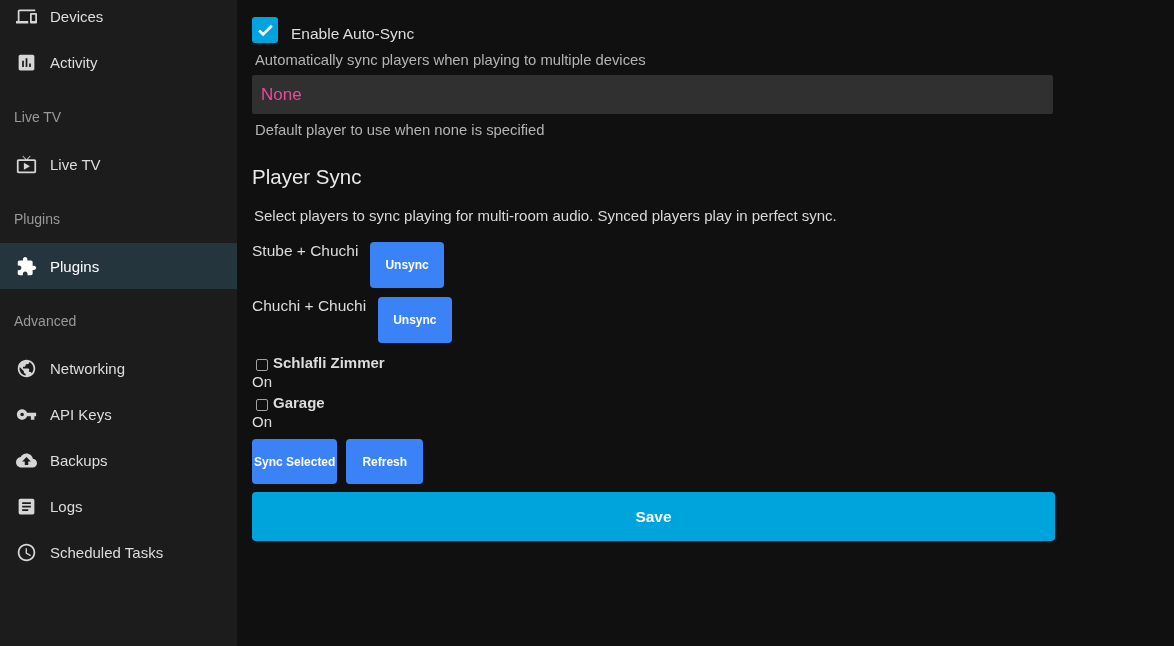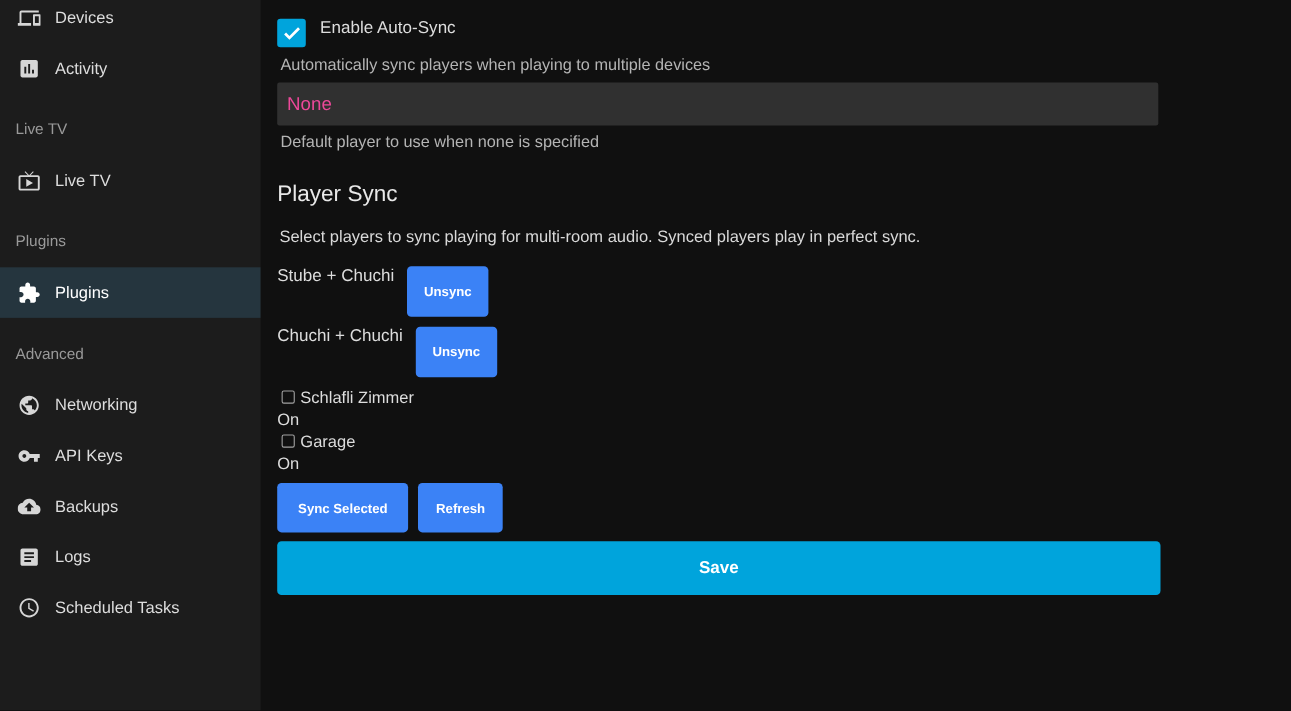--- a/index.html
+++ b/index.html
@@ -43,21 +43,21 @@
     color: #999;
   }
 
   
   .main {
     position: absolute; left: 237px; top: 0; right: 0; bottom: 0;
     padding: 17px 0 0 15px;
   }
   .form { width: 803px; }
 
-  .cb-row { display: flex; align-items: flex-start; }
+  .cb-row { display: flex; align-items: flex-end; }
   .cb {
     width: 26px; height: 26px;
     background: #00a4dc;
     border-radius: 3px;
     display: flex; align-items: center; justify-content: center;
     margin-right: 13px;
     cursor: pointer; flex: none;
   }
   .cb svg { width: 19px; height: 19px; stroke: #fff; stroke-width: 3.2; fill: none; }
   .cb-label { font-size: 15.5px; color: #ddd; }
@@ -110,35 +110,35 @@
     color: #fff;
     border: none; border-radius: 4px;
     font-weight: bold;
     font-size: 12px;
     font-family: inherit;
     cursor: pointer;
   }
   .btn-unsync { height: 46px; padding: 0 15px; }
 
   .players { margin-top: 8px; }
-  .player-line { display: flex; align-items: center; height: 20px; }
+  .player-line { display: flex; align-items: flex-end; height: 20px; font-weight: bold; }
   .small-cb {
     display: inline-block;
     width: 12px; height: 12px; flex: none;
     border: 1.5px solid #a2a2a2;
     border-radius: 2px;
     background: transparent;
     margin: 0 5px 0 4px;
     cursor: pointer;
   }
   .player-name { font-size: 15px; color: #ddd; }
   .player-on { height: 20px; display: flex; align-items: center; font-size: 15px; color: #ddd; }
 
   .actions { display: flex; margin-top: 8px; }
-  .btn-sync-selected { height: 45px; padding: 0 19px; margin-right: 9px; }
+  .btn-sync-selected { height: 45px; padding: 0 2px; margin-right: 9px; }
   .btn-refresh { height: 45px; padding: 0 16px; }
 
   .save-btn {
     display: block;
     margin-top: 8px;
     width: 803px; height: 49px;
     background: #00a4dc;
     color: #fff;
     border: none; border-radius: 4px;
     font-size: 15.5px; font-weight: 600;

